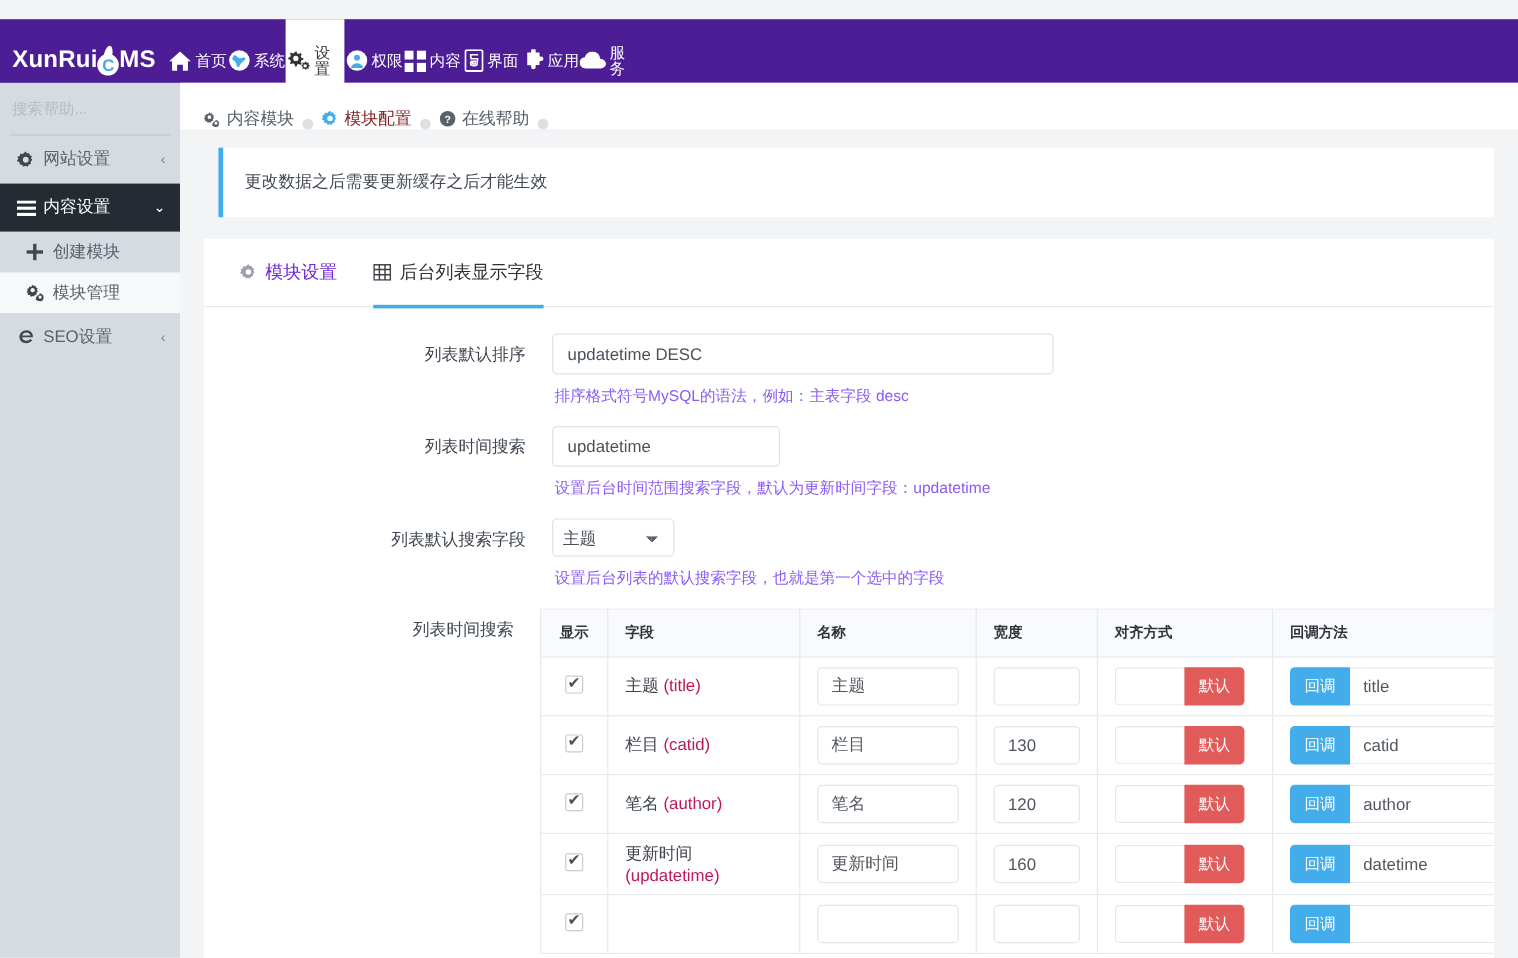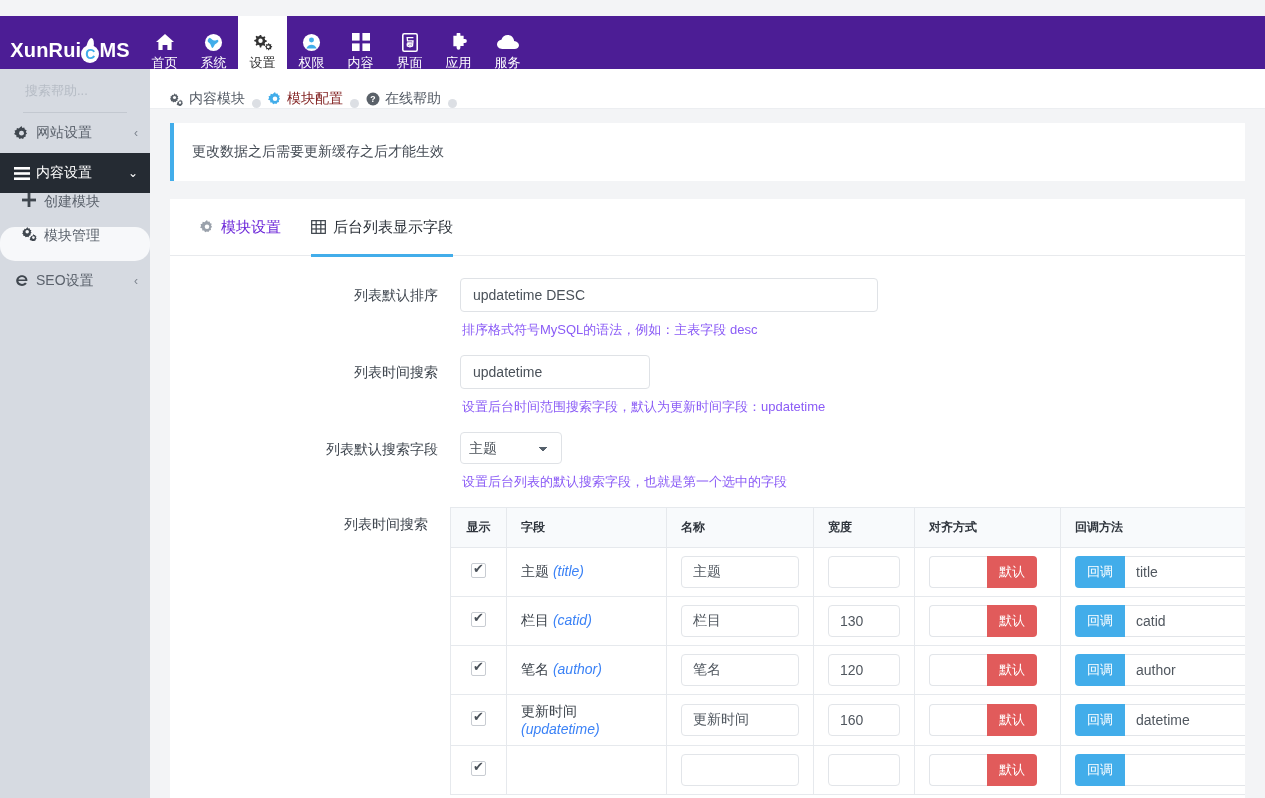--- a/index.html
+++ b/index.html
@@ -46,41 +46,41 @@
   #logo .flame .c {
     position: absolute; left: 2px; top: 7px;
     width: 18px; height: 18px; line-height: 18px;
     text-align: center; color: #42adea;
     font-size: 14px; font-weight: bold;
   }
 
   .navitems { display: flex; align-items: stretch; }
   .navitem {
     width: 49px; height: 69px;
-    display: flex; flex-direction: column;
+    display: flex; flex-direction: row;
     align-items: center; justify-content: center;
     gap: 3px; color: #ffffff; cursor: pointer;
   }
   .navitem .nicon {
     height: 22px; display: flex; align-items: center; justify-content: center;
   }
   .navitem .nicon svg { display: block; }
   .navitem .nlabel { font-size: 13px; line-height: 14px; }
   .navitem.active { background: #ffffff; color: #333333; }
   .navitem.active svg { fill: #333333; }
   .navitem svg { fill: #ffffff; }
 
   
   #sidebar {
     position: absolute; top: 69px; left: 0;
     width: 150px; height: 729px;
     background: #d6dae1;
   }
   #sidesearch {
-    height: 44px; margin: 0 23px;
+    height: 44px; margin: 0 8px;
     display: flex; align-items: center;
     border-bottom: 1px solid #c3c8d0;
     position: relative;
   }
   #sidesearch input {
     flex: 1; border: none; background: transparent; outline: none;
     font-size: 13px; color: #8d949e;
     font-family: "Liberation Sans", sans-serif;
     padding: 0 2px;
   }
@@ -105,23 +105,23 @@
   }
   .sideitem.dark .ico, .sideitem.dark .chev { color: #ffffff; }
   .sideitem.dark::after {
     content: ""; position: absolute; right: -14px; top: 0;
     width: 0; height: 0;
     border-top: 20px solid transparent;
     border-bottom: 20px solid transparent;
     border-left: 14px solid #252b33;
   }
   .subitem {
-    height: 34px; display: flex; align-items: flex-start;
+    height: 34px; display: flex; align-items: center;
     padding-left: 22px; cursor: pointer;
-    color: #5b626c; font-size: 14px; border-radius: 15px;
+    color: #5b626c; font-size: 14px;
   }
   .subitem .ico { width: 22px; display: flex; align-items: center; color: #40474f; }
   .subitem.sel { background: #f7f8fa; }
 
   
   #main {
     position: absolute; top: 69px; left: 150px;
     width: 1115px; height: 729px;
     background: #f3f4f6;
   }
@@ -135,21 +135,21 @@
     display: flex; align-items: center; gap: 5px;
     font-size: 14px; color: #555c66; cursor: pointer;
   }
   .crumb.act { color: #7f1d1d; }
   .crumb .ci { display: flex; align-items: center; }
   .dot {
     width: 9px; height: 9px; border-radius: 50%;
     background: #dcdfe4; display: inline-block;
   }
 
-  #alertwrap { padding: 14px 20px 0 20px; }
+  #alertwrap { padding: 14px 20px 0 32px; }
   #alert {
     background: #ffffff; border-left: 4px solid #42adea;
     height: 58px; display: flex; align-items: center;
     padding-left: 18px; font-size: 14px; color: #444b54;
   }
 
   #panel {
     margin: 18px 20px 0 20px;
     background: #ffffff;
     min-height: 600px;
@@ -214,21 +214,21 @@
   }
   .cb {
     width: 15px; height: 15px; border: 1px solid #c8ccd2;
     border-radius: 2px; background: #fff; display: inline-block;
     position: relative; cursor: pointer;
   }
   .cb::after {
     content: "\2714"; position: absolute; left: 1px; top: -3px;
     font-size: 13px; color: #4a5159;
   }
-  .fldname .en { color: #3b82f6; font-style: italic; }
+  .fldname .en { color: #be185d; }
   .tin {
     height: 32px; border: 1px solid #e2e5e9; border-radius: 4px;
     font-size: 14px; color: #50575f; padding: 0 11px; outline: none;
     background: #fff; font-family: "Liberation Sans", sans-serif;
   }
   .grp { display: flex; align-items: stretch; }
   .grp .gin {
     height: 32px; border: 1px solid #e2e5e9; border-radius: 4px 0 0 4px;
     border-right: none; font-size: 14px; padding: 0 8px; outline: none;
     background: #fff; font-family: "Liberation Sans", sans-serif;

